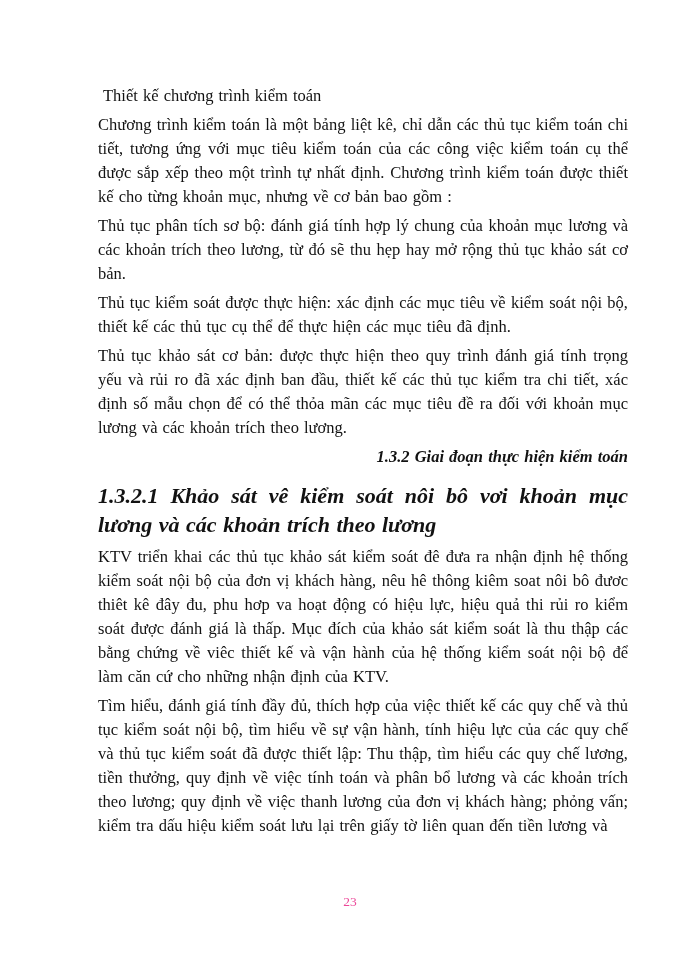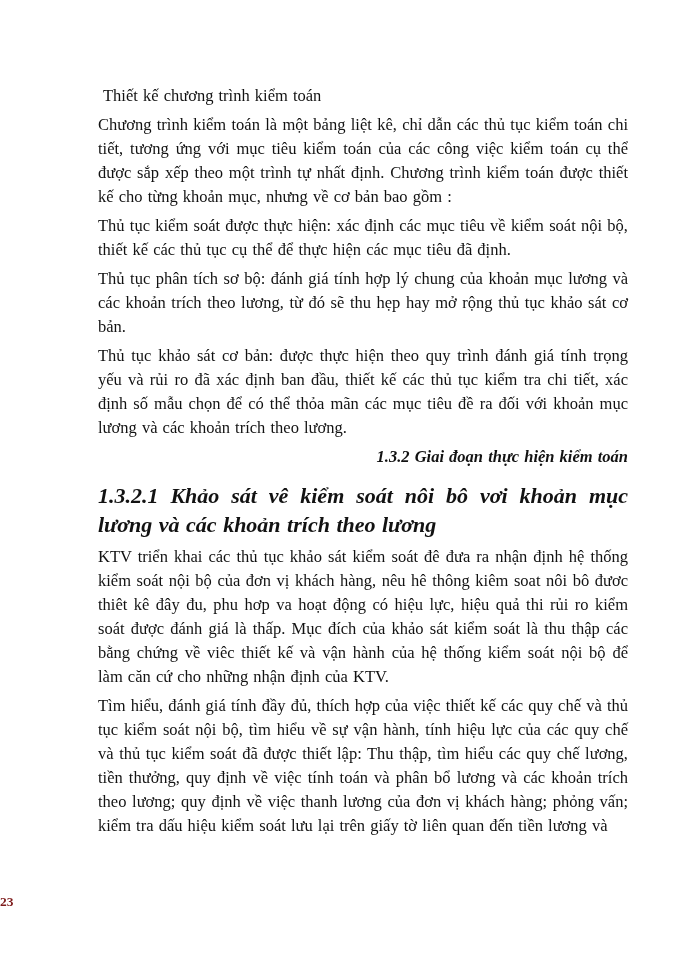--- a/index.html
+++ b/index.html
@@ -47,39 +47,38 @@
     font-size: 22px;
     margin: 0 0 6px 0;
     line-height: 29px;
     text-align: justify;
   }
   .page-number {
     position: absolute;
     bottom: 50px;
     left: 0;
     width: 100%;
-    text-align: left;
+    text-align: center;
     font-size: 13.5px;
-    color: #7f1d1d;
-    font-weight: bold;
+    color: #ec4899;
   }
 </style>
 </head>
 <body>
 
 <div class="page">
   <div class="content">
 
     <p class="lead">Thiết kế chương trình kiểm toán</p>
 
     <p>Chương trình kiểm toán là một bảng liệt kê, chỉ dẫn các thủ tục kiểm toán chi tiết, tương ứng với mục tiêu kiểm toán của các công việc kiểm toán cụ thể được sắp xếp theo một trình tự nhất định. Chương trình kiểm toán được thiết kế cho từng khoản mục, nhưng về cơ bản bao gồm :</p>
 
+    <p>Thủ tục phân tích sơ bộ: đánh giá tính hợp lý chung của khoản mục lương và các khoản trích theo lương, từ đó sẽ thu hẹp hay mở rộng thủ tục khảo sát cơ bản.</p>
+
     <p>Thủ tục kiểm soát được thực hiện: xác định các mục tiêu về kiểm soát nội bộ, thiết kế các thủ tục cụ thể để thực hiện các mục tiêu đã định.</p>
-
-    <p>Thủ tục phân tích sơ bộ: đánh giá tính hợp lý chung của khoản mục lương và các khoản trích theo lương, từ đó sẽ thu hẹp hay mở rộng thủ tục khảo sát cơ bản.</p>
 
     <p>Thủ tục khảo sát cơ bản: được thực hiện theo quy trình đánh giá tính trọng yếu và rủi ro đã xác định ban đầu, thiết kế các thủ tục kiểm tra chi tiết, xác định số mẫu chọn để có thể thỏa mãn các mục tiêu đề ra đối với khoản mục lương và các khoản trích theo lương.</p>
 
 
     <div class="h-sub">1.3.2 Giai đoạn thực hiện kiểm toán</div>
 
     <div class="h-subsub">1.3.2.1 Khảo sát vê kiểm soát nôi bô vơi khoản mục lương và các khoản trích theo lương</div>
 
     <p>KTV triển khai các thủ tục khảo sát kiểm soát đê đưa ra nhận định hệ thống kiểm soát nội bộ của đơn vị khách hàng, nêu hê thông kiêm soat nôi bô đươc thiêt kê đây đu, phu hơp va hoạt động có hiệu lực, hiệu quả thi rủi ro kiểm soát được đánh giá là thấp. Mục đích của khảo sát kiểm soát là thu thập các bằng chứng về viêc thiết kế và vận hành của hệ thống kiểm soát nội bộ để làm căn cứ cho những nhận định của KTV.</p>
 

